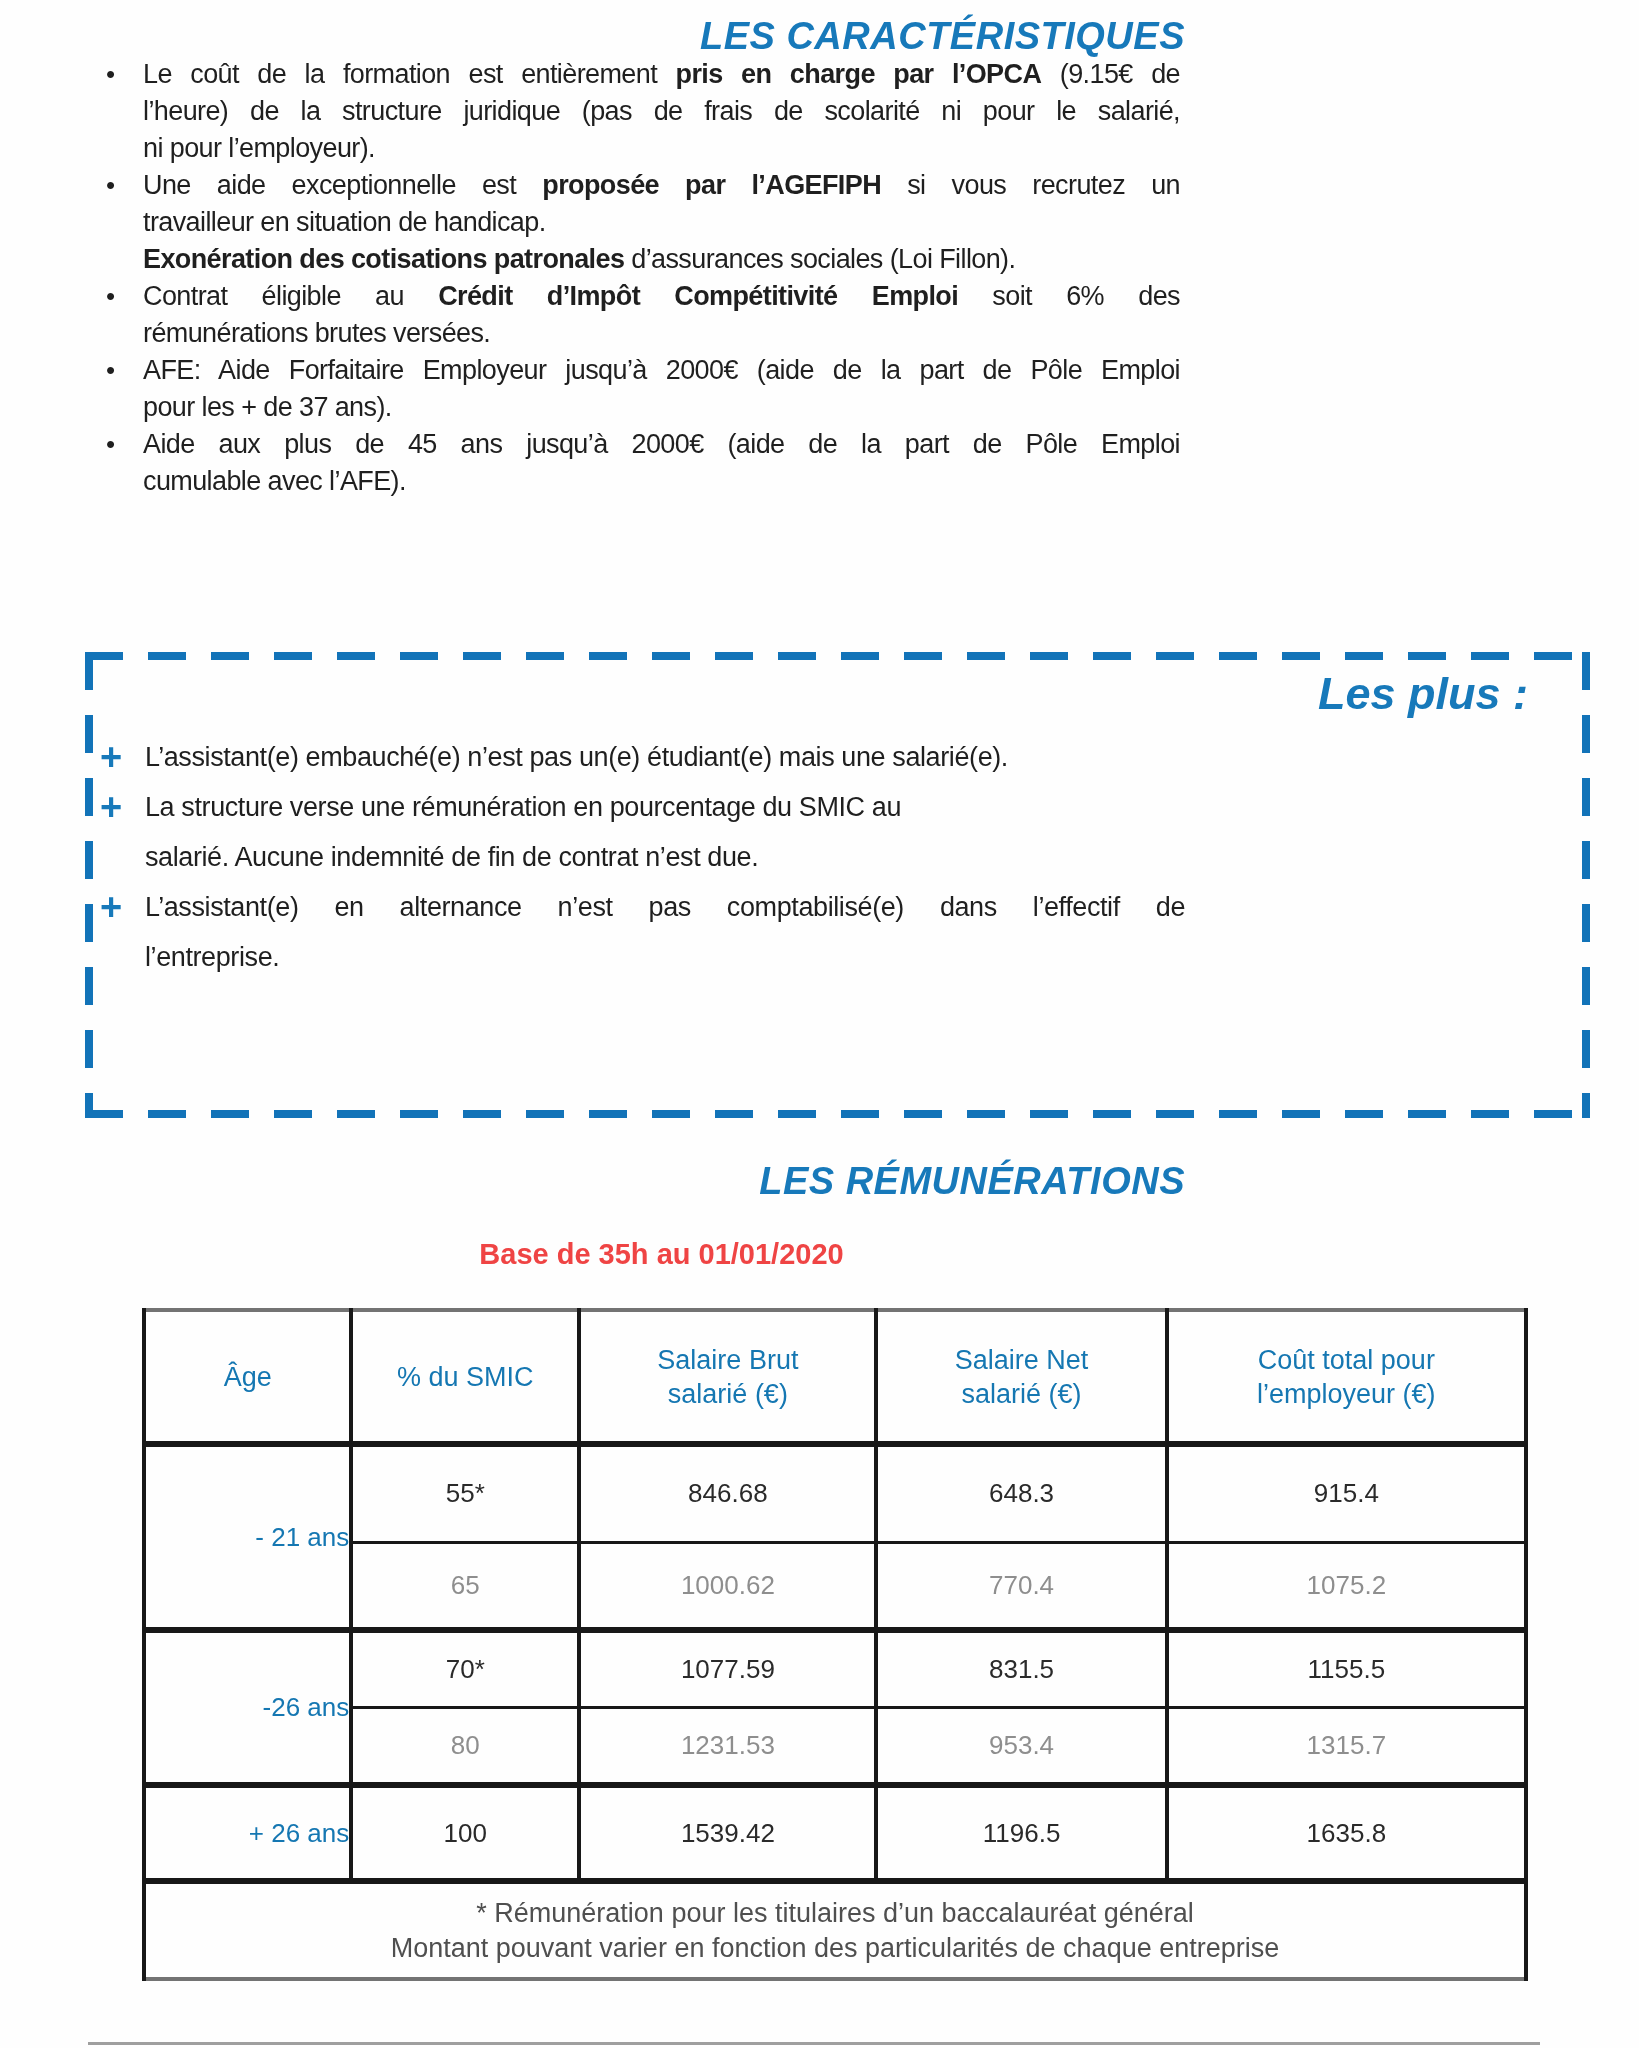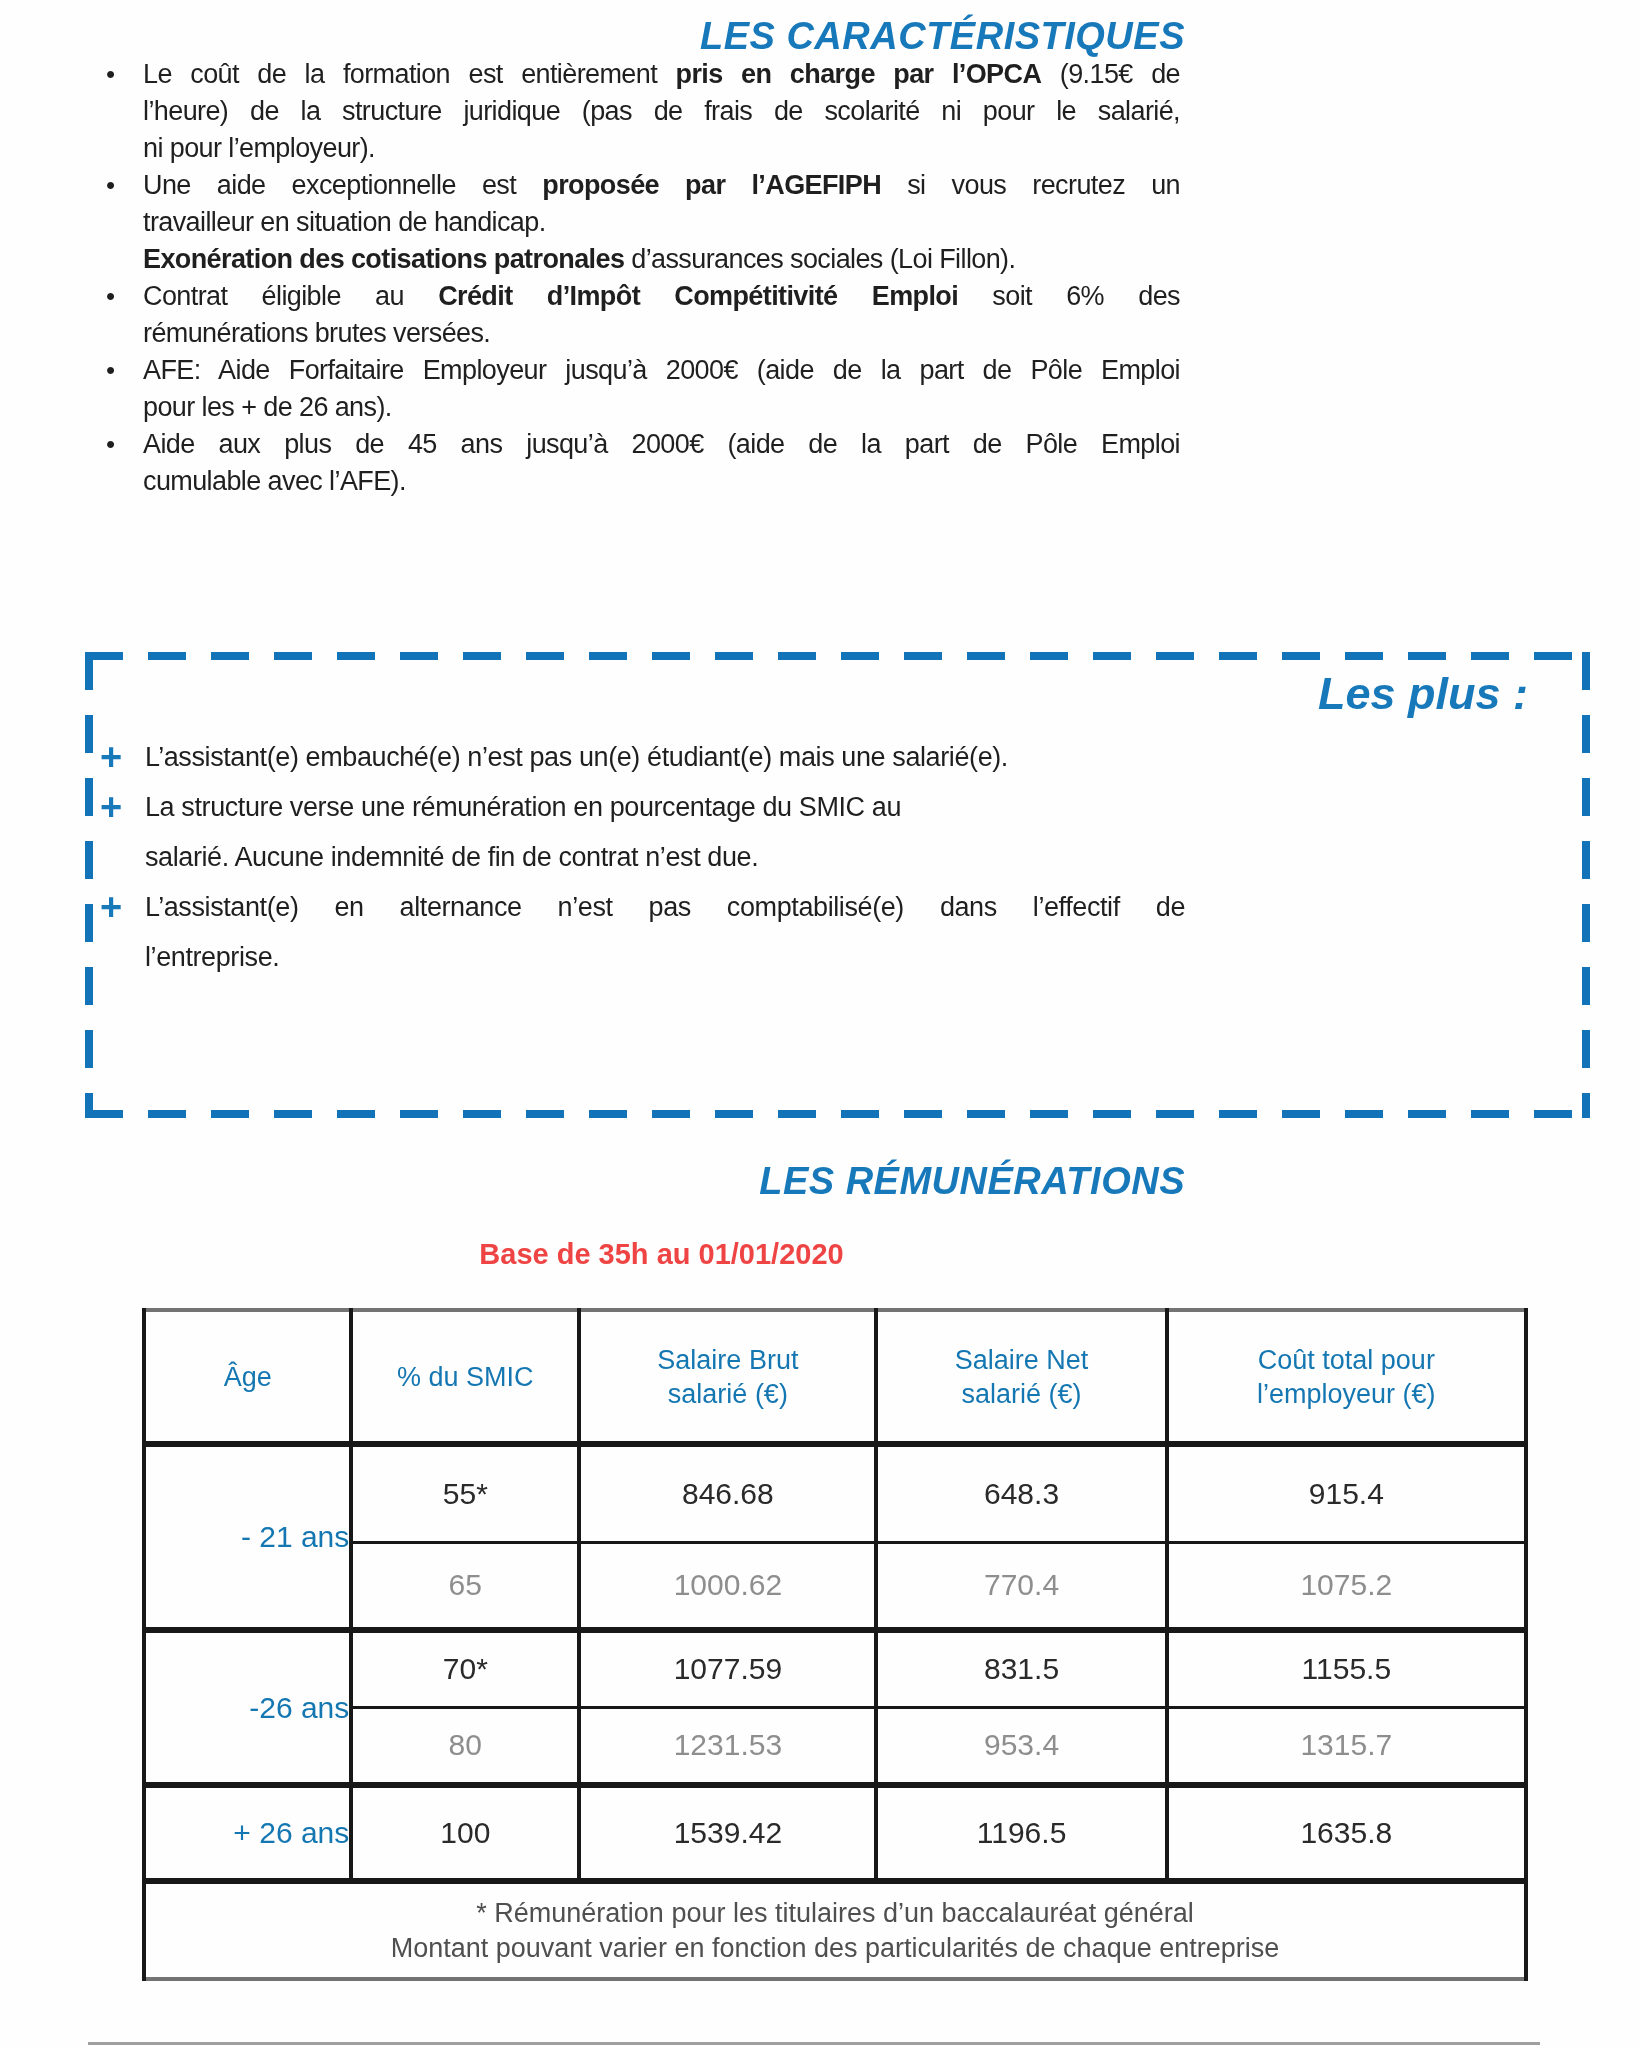--- a/index.html
+++ b/index.html
@@ -47,21 +47,21 @@
   
   .table-wrap{ position:absolute; top:1308px; left:142px; width:1386px; }
   table.remu{ width:100%; border-collapse:collapse; table-layout:fixed; border:4px solid #737373; }
   table.remu th, table.remu td{
     border-left:4px solid #181818; border-right:4px solid #181818;
     border-top:3px solid #181818; border-bottom:3px solid #181818;
     text-align:center; vertical-align:middle; padding:0;
   }
   table.remu thead tr{ height:134px; }
   table.remu th{ color:#1577b2; font-weight:normal; font-size:27px; line-height:34px; border-bottom:6px solid #181818; }
-  table.remu td{ font-size:30px; color:#2a2a2a; }
+  table.remu td{ font-size:26px; color:#2a2a2a; }
   table.remu td.age{ color:#1577b2;text-align:right; }
   table.remu tr.gstart td{ border-top:6px solid #181818; }
   table.remu tr.muted td{ color:#8e8e8e; }
   table.remu tr.r0{ height:98px; } table.remu tr.r1{ height:88px; }
   table.remu tr.r2{ height:77px; } table.remu tr.r3{ height:78px; }
   table.remu tr.r4{ height:96px; }
   table.remu tr.footnote-row{ height:98px; }
   table.remu tr.footnote-row td{ border-top:6px solid #181818; color:#4f4f4f; font-size:27px; line-height:35px; }
   
   .cropped-line{ position:absolute; top:2042px; left:88px; width:1452px; height:3px; background:#9f9f9f; }
@@ -99,21 +99,21 @@
         <span class="c-marker">•</span>
         <div class="c-body">
           <div class="t-line stretch"><span>Contrat éligible au </span><b>Crédit d’Impôt Compétitivité Emploi</b><span> soit 6% des</span></div>
           <div class="t-line"><span>rémunérations brutes versées.</span></div>
         </div>
       </div>
       <div class="c-item">
         <span class="c-marker">•</span>
         <div class="c-body">
           <div class="t-line stretch"><span>AFE: Aide Forfaitaire Employeur jusqu’à 2000€ (aide de la part de Pôle Emploi</span></div>
-          <div class="t-line"><span>pour les + de 26 ans).</span></div>
+          <div class="t-line"><span>pour les + de 37 ans).</span></div>
         </div>
       </div>
       <div class="c-item">
         <span class="c-marker">•</span>
         <div class="c-body">
           <div class="t-line stretch"><span>Aide aux plus de 45 ans jusqu’à 2000€ (aide de la part de Pôle Emploi</span></div>
           <div class="t-line"><span>cumulable avec l’AFE).</span></div>
         </div>
       </div>
     </div>

